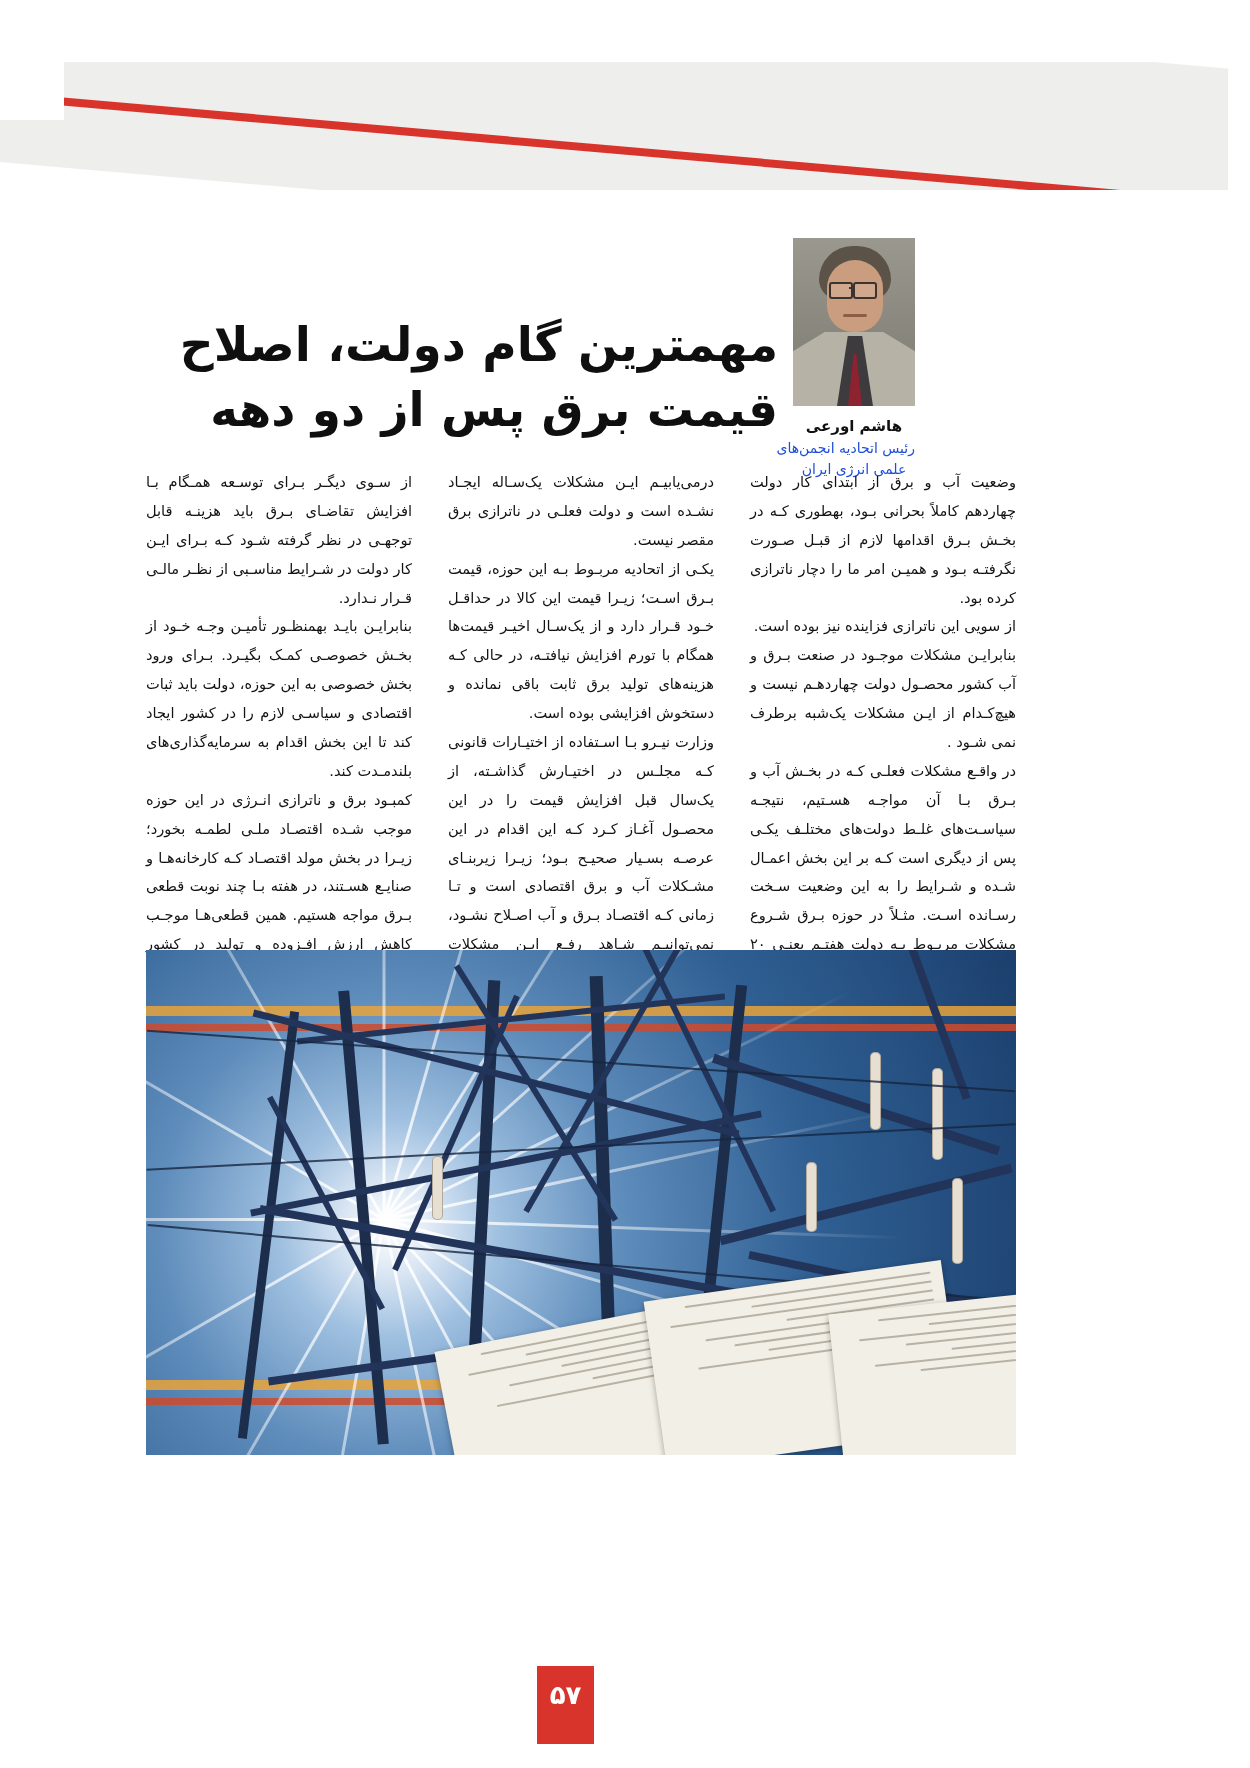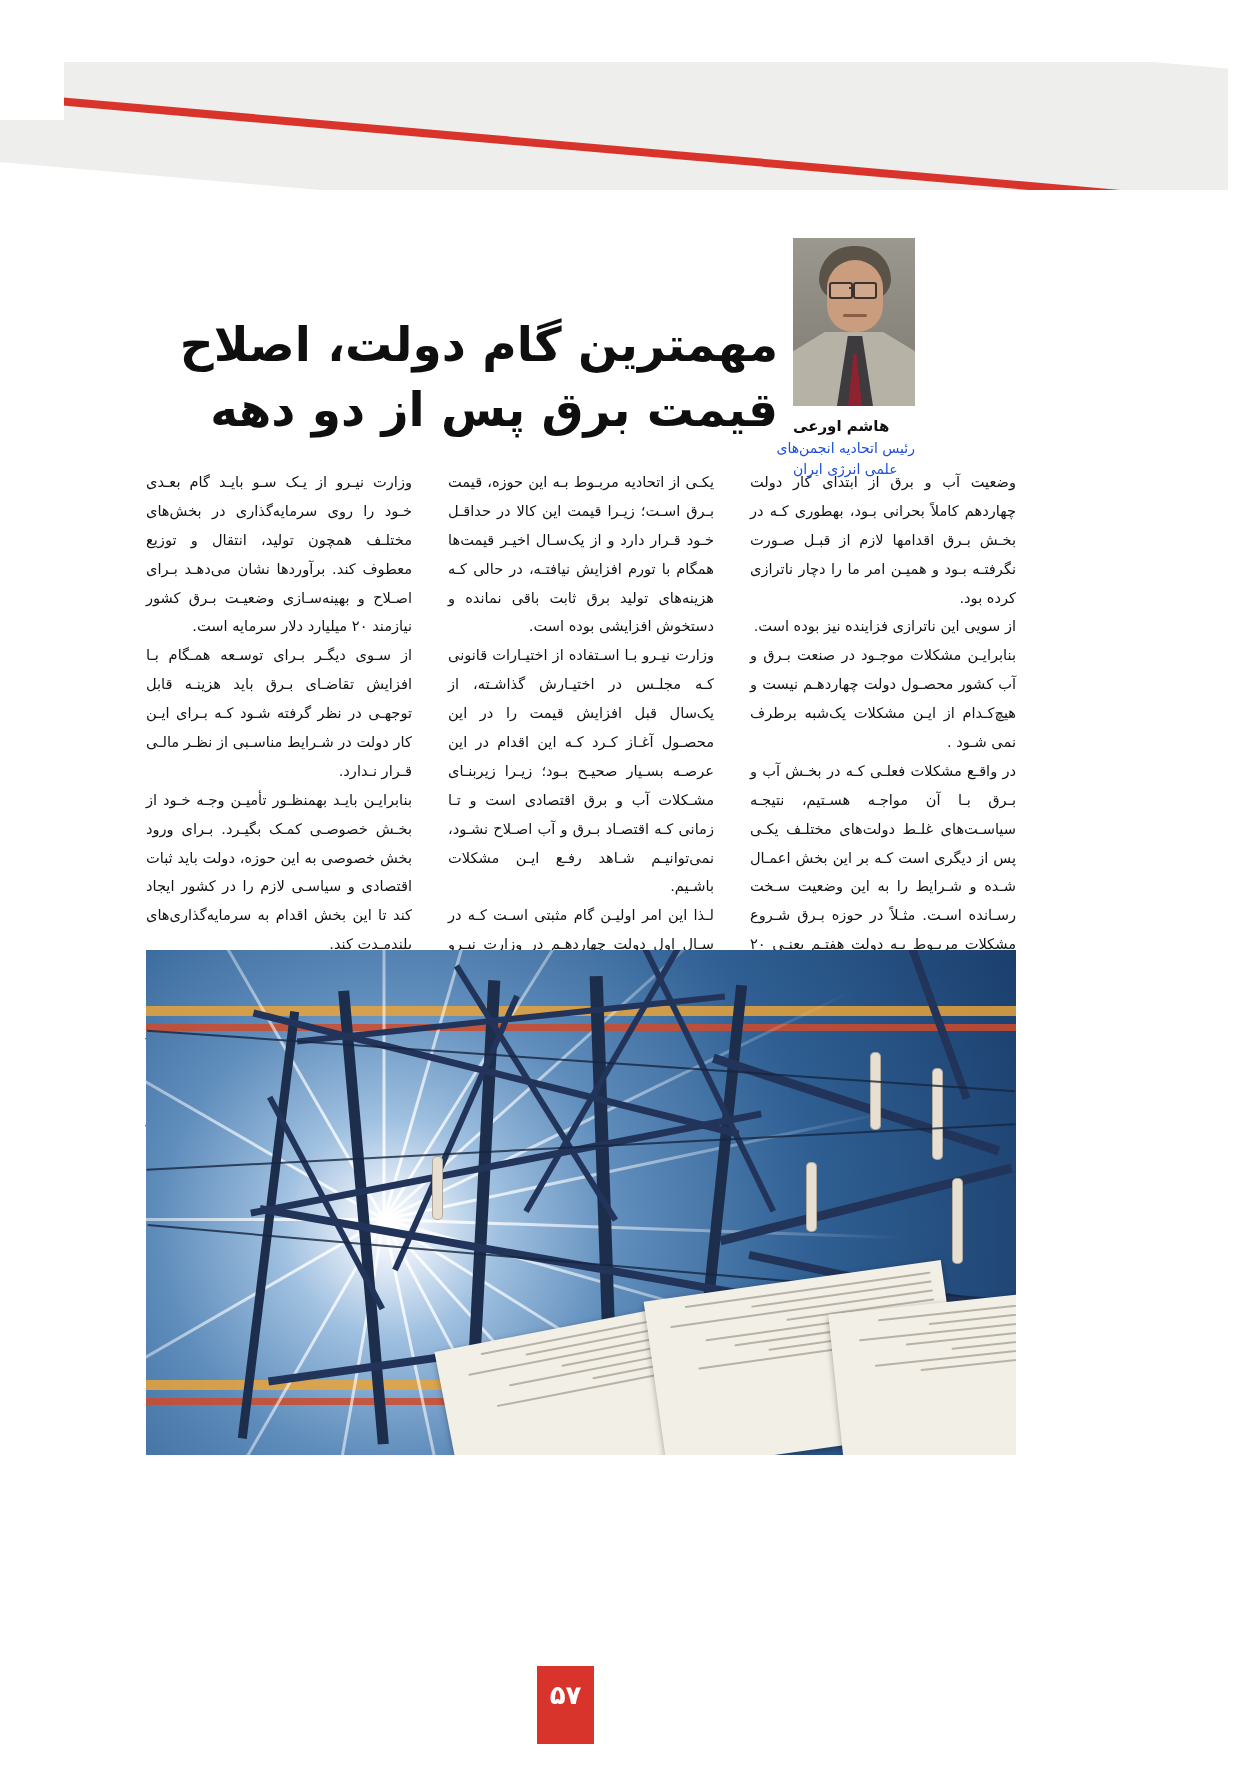--- a/index.html
+++ b/index.html
@@ -88,21 +88,21 @@
     display: block;
     white-space: nowrap;
   }
 
   
   .author-block {
     position: absolute;
     top: 238px;
     left: 807px;
     width: 122px;
-    text-align: left;
+    text-align: center;
   }
   .author-photo {
     width: 122px;
     height: 168px;
     display: block;
     background: #6d6a63;
     border: 0;
     overflow: hidden;
     position: relative;
   }
@@ -348,27 +348,27 @@
 
   <div class="cols">
     <div class="col">
       <p>وضعیت آب و برق از ابتدای کار دولت چهاردهم کاملاً بحرانی بـود، بهطوری کـه در بخـش بـرق اقدامها لازم از قبـل صـورت نگرفتـه بـود و همیـن امر ما را دچار ناترازی کرده بود.</p>
       <p>از سویی این ناترازی فزاینده نیز بوده است.</p>
       <p>بنابرایـن مشکلات موجـود در صنعت بـرق و آب کشور محصـول دولت چهاردهـم نیست و هیچ‌کـدام از ایـن مشکلات یک‌شبه برطرف نمی شـود .</p>
       <p>در واقـع مشکلات فعلـی کـه در بخـش آب و بـرق بـا آن مواجـه هسـتیم، نتیجـه سیاسـت‌های غلـط دولت‌های مختلـف یکـی پس از دیگری است کـه بر این بخش اعمـال شـده و شـرایط را به این وضعیت سـخت رسـانده اسـت. مثـلاً در حوزه بـرق شـروع مشکلات مربـوط بـه دولت هفتـم یعنـی ۲۰ سـال پیـش اسـت کـه قانون افزایش قیمت حامل‌هـای انـرژی همـگام بـا تـورم در مجلـس ششـم تصویب شـد، اما باآغاز فعالیت مجلس هفتـم این قانون کنار گذاشته شد و به جای آن قانون تثبیت قیمت حامل‌هـای انـرژی بـه تصویب رسـید و ابلاغ شـد.</p>
       <p>بنابرایـن اگـر نـگاه منصفانـه‌ای بهعملکـرد وزارت نیـرو در سـال اول ایـن دولت داشـته باشـیم،</p>
     </div>
     <div class="col">
+      <p>درمی‌یابیـم ایـن مشکلات یک‌سـاله ایجـاد نشـده است و دولت فعلـی در ناترازی برق مقصر نیست.</p>
       <p>یکـی از اتحادیه مربـوط بـه این حوزه، قیمت بـرق اسـت؛ زیـرا قیمت این کالا در حداقـل خـود قـرار دارد و از یک‌سـال اخیـر قیمت‌ها همگام با تورم افزایش نیافتـه، در حالی کـه هزینه‌های تولید برق ثابت باقی نمانده و دستخوش افزایشی بوده است.</p>
       <p>وزارت نیـرو بـا اسـتفاده از اختیـارات قانونی کـه مجلـس در اختیـارش گذاشـته، از یک‌سال قبل افزایش قیمت را در این محصـول آغـاز کـرد کـه این اقدام در این عرصـه بسـیار صحیـح بـود؛ زیـرا زیربنـای مشـکلات آب و برق اقتصادی است و تـا زمانی کـه اقتصـاد بـرق و آب اصـلاح نشـود، نمی‌توانیـم شـاهد رفـع ایـن مشکلات باشـیم.</p>
       <p>لـذا این امر اولیـن گام مثبتی اسـت کـه در سـال اول دولت چهاردهـم در وزارت نیـرو برداشـته شـده و در مسـیر افزایـش و واقعـی کـردن قیمـت بـرق اقدام‌هـای را انجـام داده اسـت.</p>
       <p>بـا وجود اینکه عده زیادی با این اقدام مخالف هسـتند امـا راه دیگـری وجـود نـدارد؛ چـرا کـه دولت‌های گذشـته یکـی پس از دیگری به دلایل</p>
     </div>
     <div class="col">
-      <p>وزارت نیـرو از یـک سـو بایـد گام بعـدی خـود را روی سرمایه‌گذاری در بخش‌های مختلـف همچون تولید، انتقال و توزیع معطوف کند. برآوردها نشان می‌دهـد بـرای اصـلاح و بهینه‌سـازی وضعیـت بـرق کشور نیازمند ۲۰ میلیارد دلار سرمایه است.</p>
       <p>از سـوی دیگـر بـرای توسـعه همـگام بـا افزایش تقاضـای بـرق باید هزینـه قابل توجهـی در نظر گرفته شـود کـه بـرای ایـن کار دولت در شـرایط مناسـبی از نظـر مالـی قـرار نـدارد.</p>
       <p>بنابرایـن بایـد بهمنظـور تأمیـن وجـه خـود از بخـش خصوصـی کمـک بگیـرد. بـرای ورود بخش خصوصی به این حوزه، دولت باید ثبات اقتصادی و سیاسـی لازم را در کشور ایجاد کند تا این بخش اقدام به سرمایه‌گذاری‌های بلندمـدت کند.</p>
       <p>کمبـود برق و ناترازی انـرژی در این حوزه موجب شـده اقتصـاد ملـی لطمـه بخورد؛ زیـرا در بخش مولد اقتصـاد کـه کارخانه‌هـا و صنایـع هسـتند، در هفته بـا چند نوبت قطعی بـرق مواجه هستیم. همین قطعی‌هـا موجـب کاهش ارزش افـزوده و تولید در کشور می‌شود.</p>
     </div>
   </div>
 
   <div class="photo-wrap">
     <div class="ph-sky"></div>
 
     <div class="ph-stripe s1"></div>

